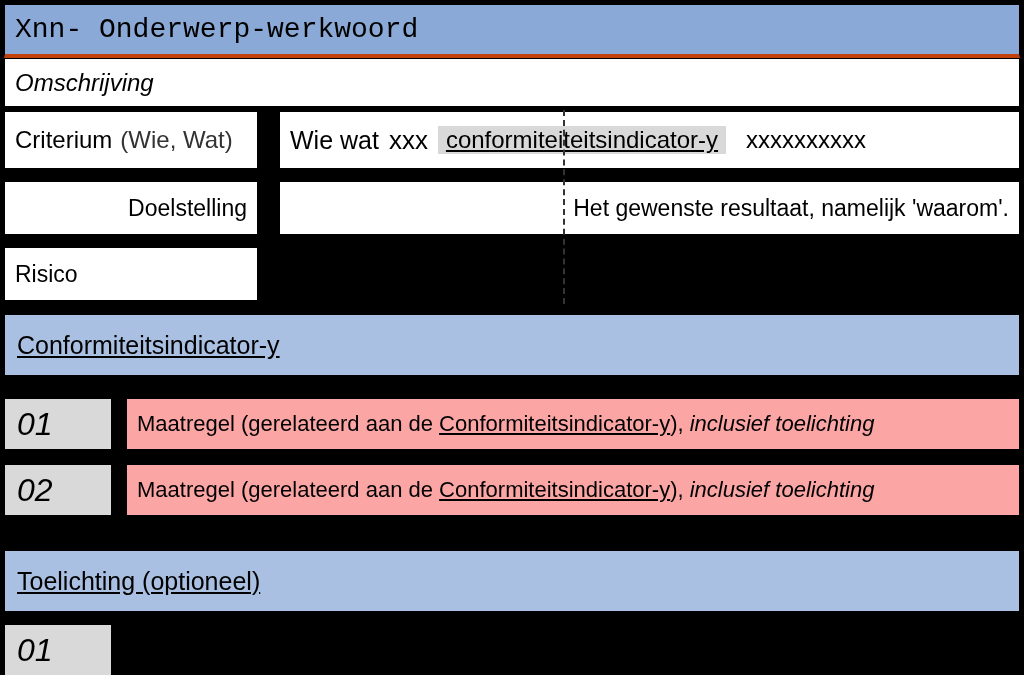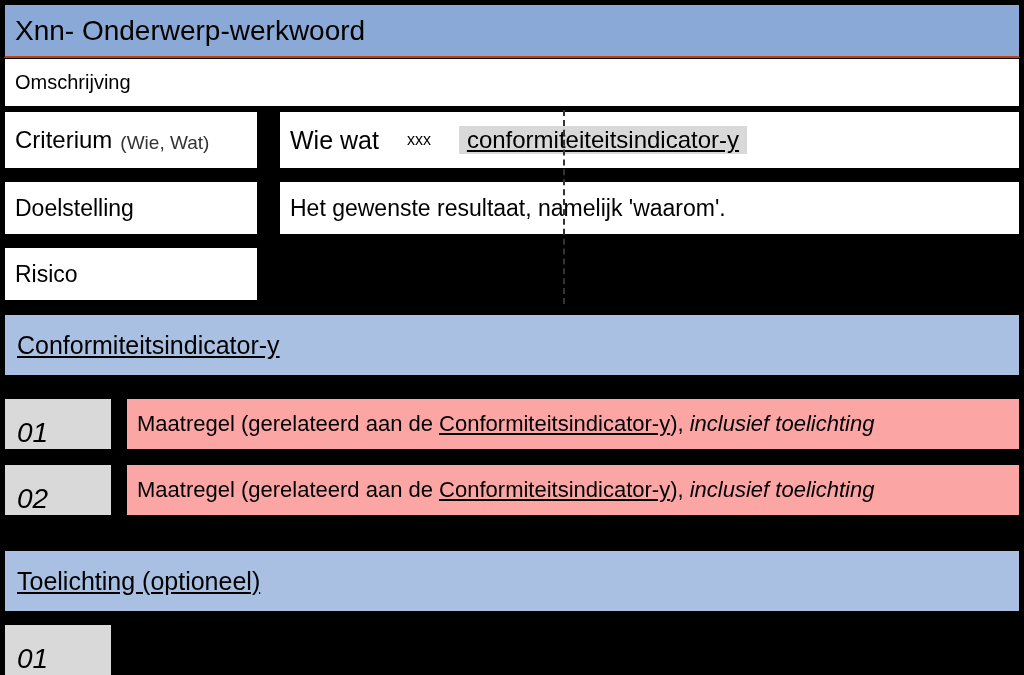--- a/index.html
+++ b/index.html
@@ -28,63 +28,64 @@
     font-size: 23px;
     color: #000;
   }
   .header-blue {
     background: #8aa9d6;
   }
   .title {
     left: 0; top: 0; width: 1016px; height: 54px;
     font-size: 28px;
     font-weight: normal;
-    border-bottom: 2px solid #c2410c;
+    border-bottom: 4px solid #c2410c;
+    font-family: Liberation Mono, monospace;
   }
   .omschrijving {
     left: 0; top: 54px; width: 1016px; height: 49px;
-    font-size: 20px;
+    font-style: italic;
+    font-size: 24px;
   }
   .row-label {
     width: 254px;
   }
   .row-value {
     left: 275px; width: 741px;
   }
   .r1 { top: 107px; height: 58px; }
-  .r2 { top: 177px; height: 54px; }
+  .r2 { top: 177px; height: 54px; justify-content: flex-end; }
   .r3 { top: 243px; height: 54px; }
-  .subtext { font-size: 19px; color: #333; }
+  .subtext { font-size: 24px; color: #333; }
   .crit-box {
     display: flex;
     align-items: center;
-    gap: 28px;
+    gap: 10px;
     width: 100%;
   }
   .highlight {
     background: #d9d9d9;
     padding: 0 8px;
     text-decoration: underline;
   }
   .section-blue {
     left: 0; width: 1016px;
     background: #a9bde0;
     font-size: 25px;
     text-decoration: underline;
     padding-left: 12px;
   }
   .s1 { top: 310px; height: 62px; background: #a9c0e2; }
   .s2 { top: 546px; height: 62px; background: #a9c0e2; }
   .num-box {
     left: 0; width: 108px; height: 52px;
     background: #d9d9d9;
     font-style: italic;
-    font-size: 28px;
+    font-size: 32px;
     padding-left: 12px;
-    align-items: flex-end;
   }
   .measure-box {
     left: 122px; width: 894px; height: 52px;
     background: #fca5a5;
     font-size: 22px;
   }
   .nb1 { top: 394px; }
   .nb2 { top: 460px; }
   .nb3 { top: 620px; }
   .italic { font-style: italic; }
@@ -114,22 +115,23 @@
 
   <div class="cell row-label r1" style="left:0;">
     <span style="display:flex; align-items:flex-end; gap:8px;">
       <span style="font-size:24px;">Criterium</span>
       <span class="subtext">(Wie, Wat)</span>
     </span>
   </div>
   <div class="cell row-value r1">
     <div class="crit-box">
       <span style="font-size:25px;">Wie wat</span>
-      <span style="font-size:16px;">xxx</span>
+      <span style="font-size:26px;">xxx</span>
       <span class="highlight" style="font-size:24px;">conformiteiteitsindicator-y</span>
+      <span style="font-size:24px; margin-left:10px;">xxxxxxxxxx</span>
     </div>
   </div>
 
   <div class="cell row-label r2" style="left:0;">
     <span>Doelstelling</span>
   </div>
   <div class="cell row-value r2">
     <span>Het gewenste resultaat, namelijk 'waarom'.</span>
   </div>
 

